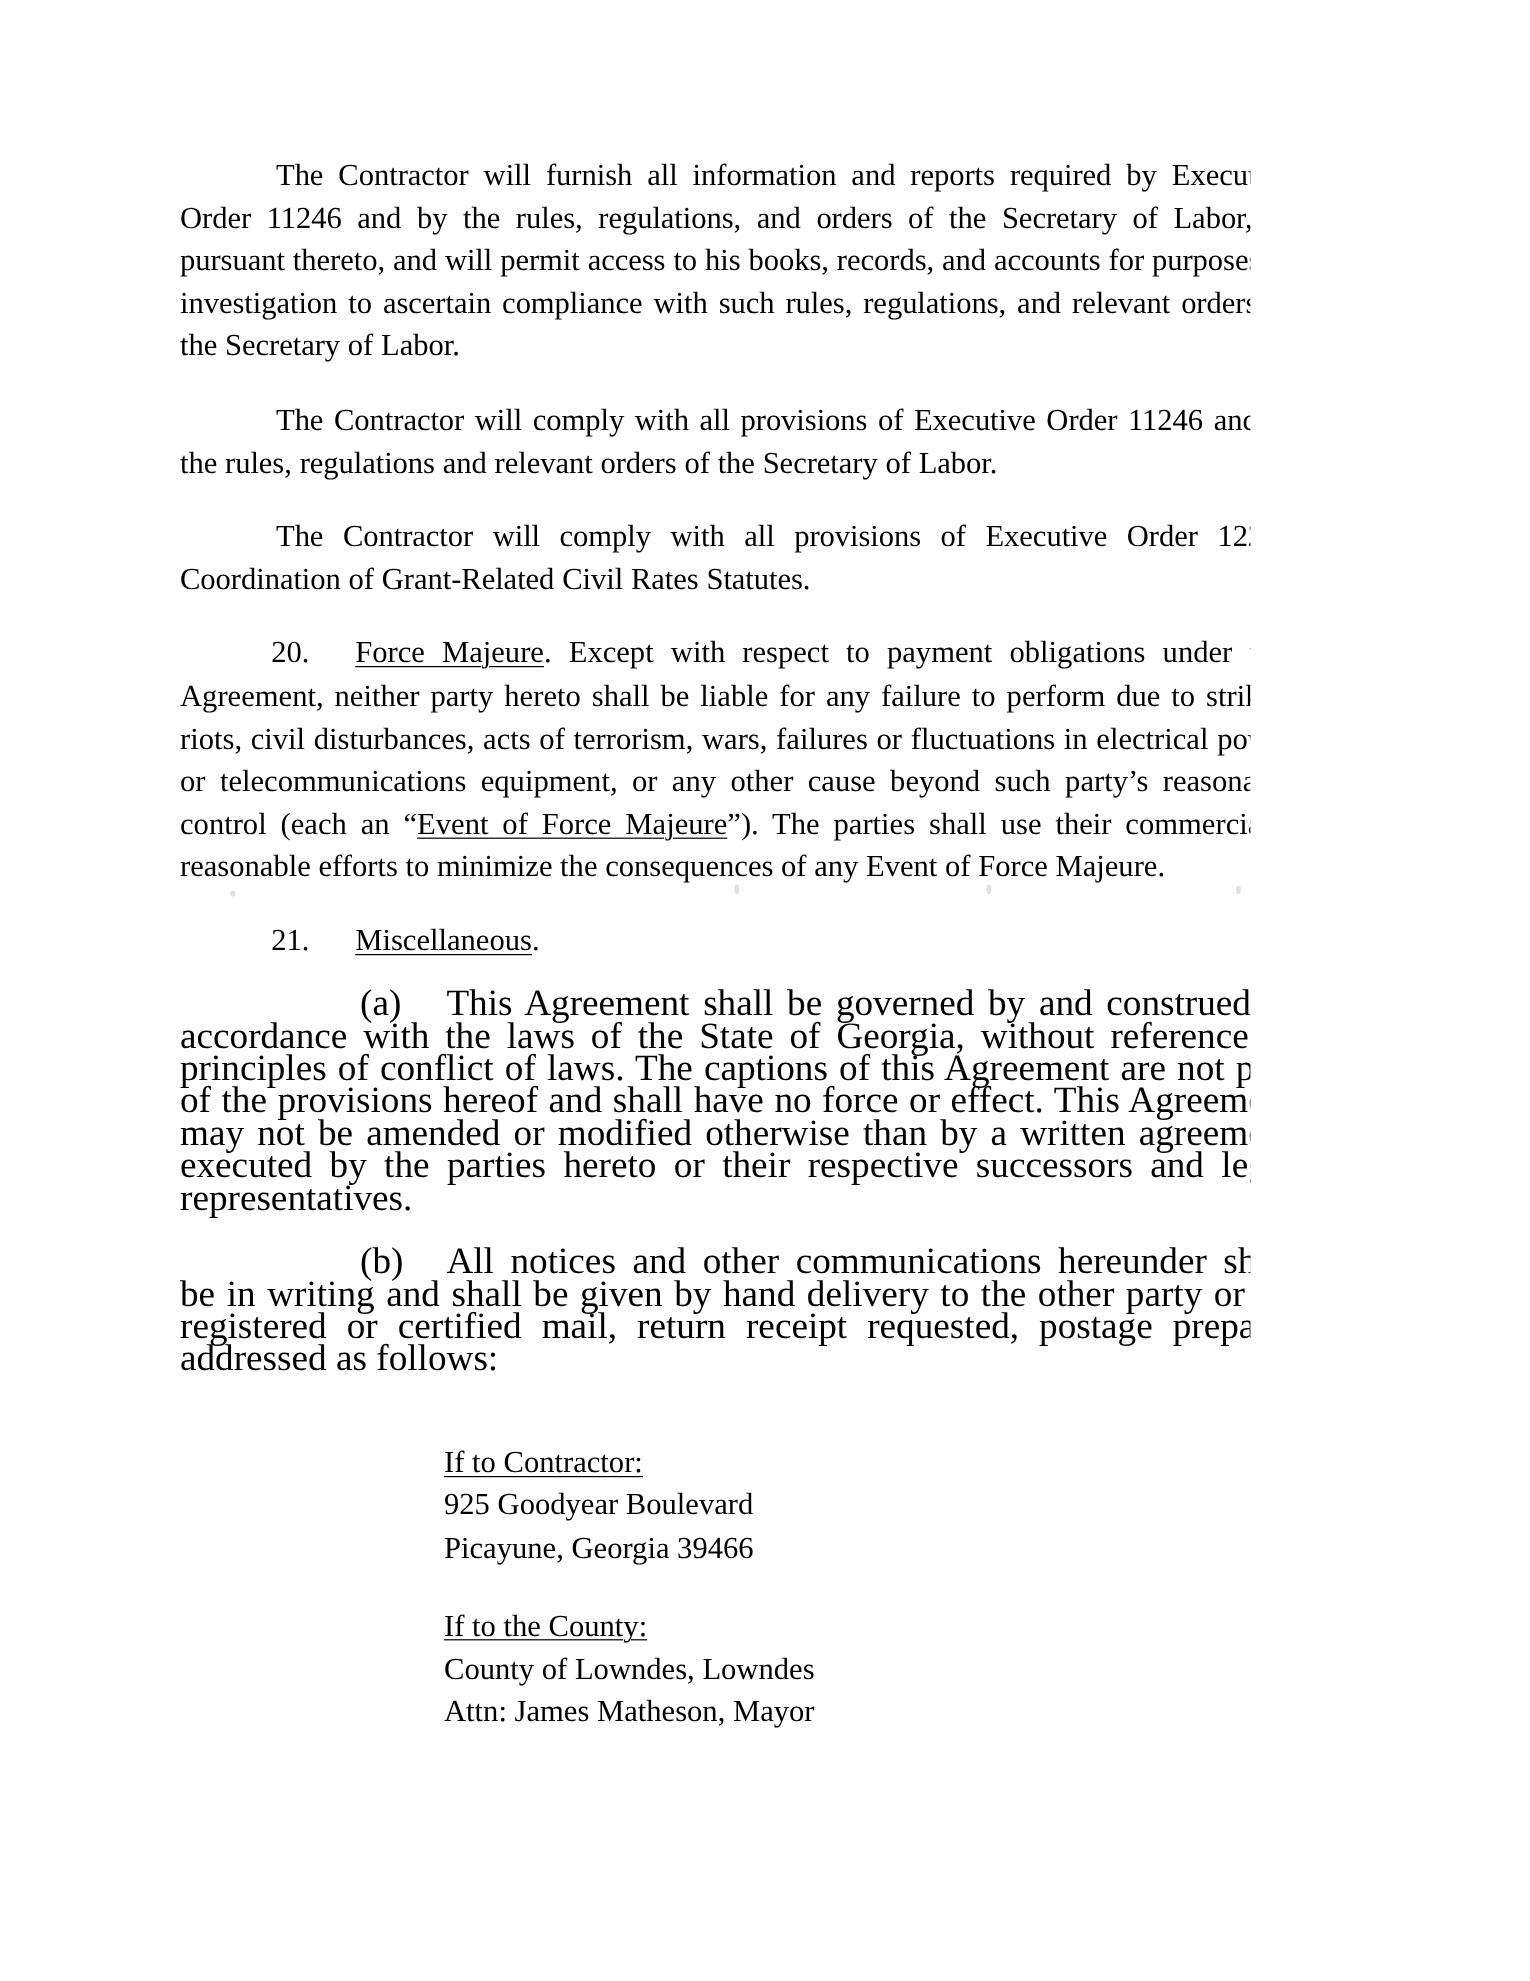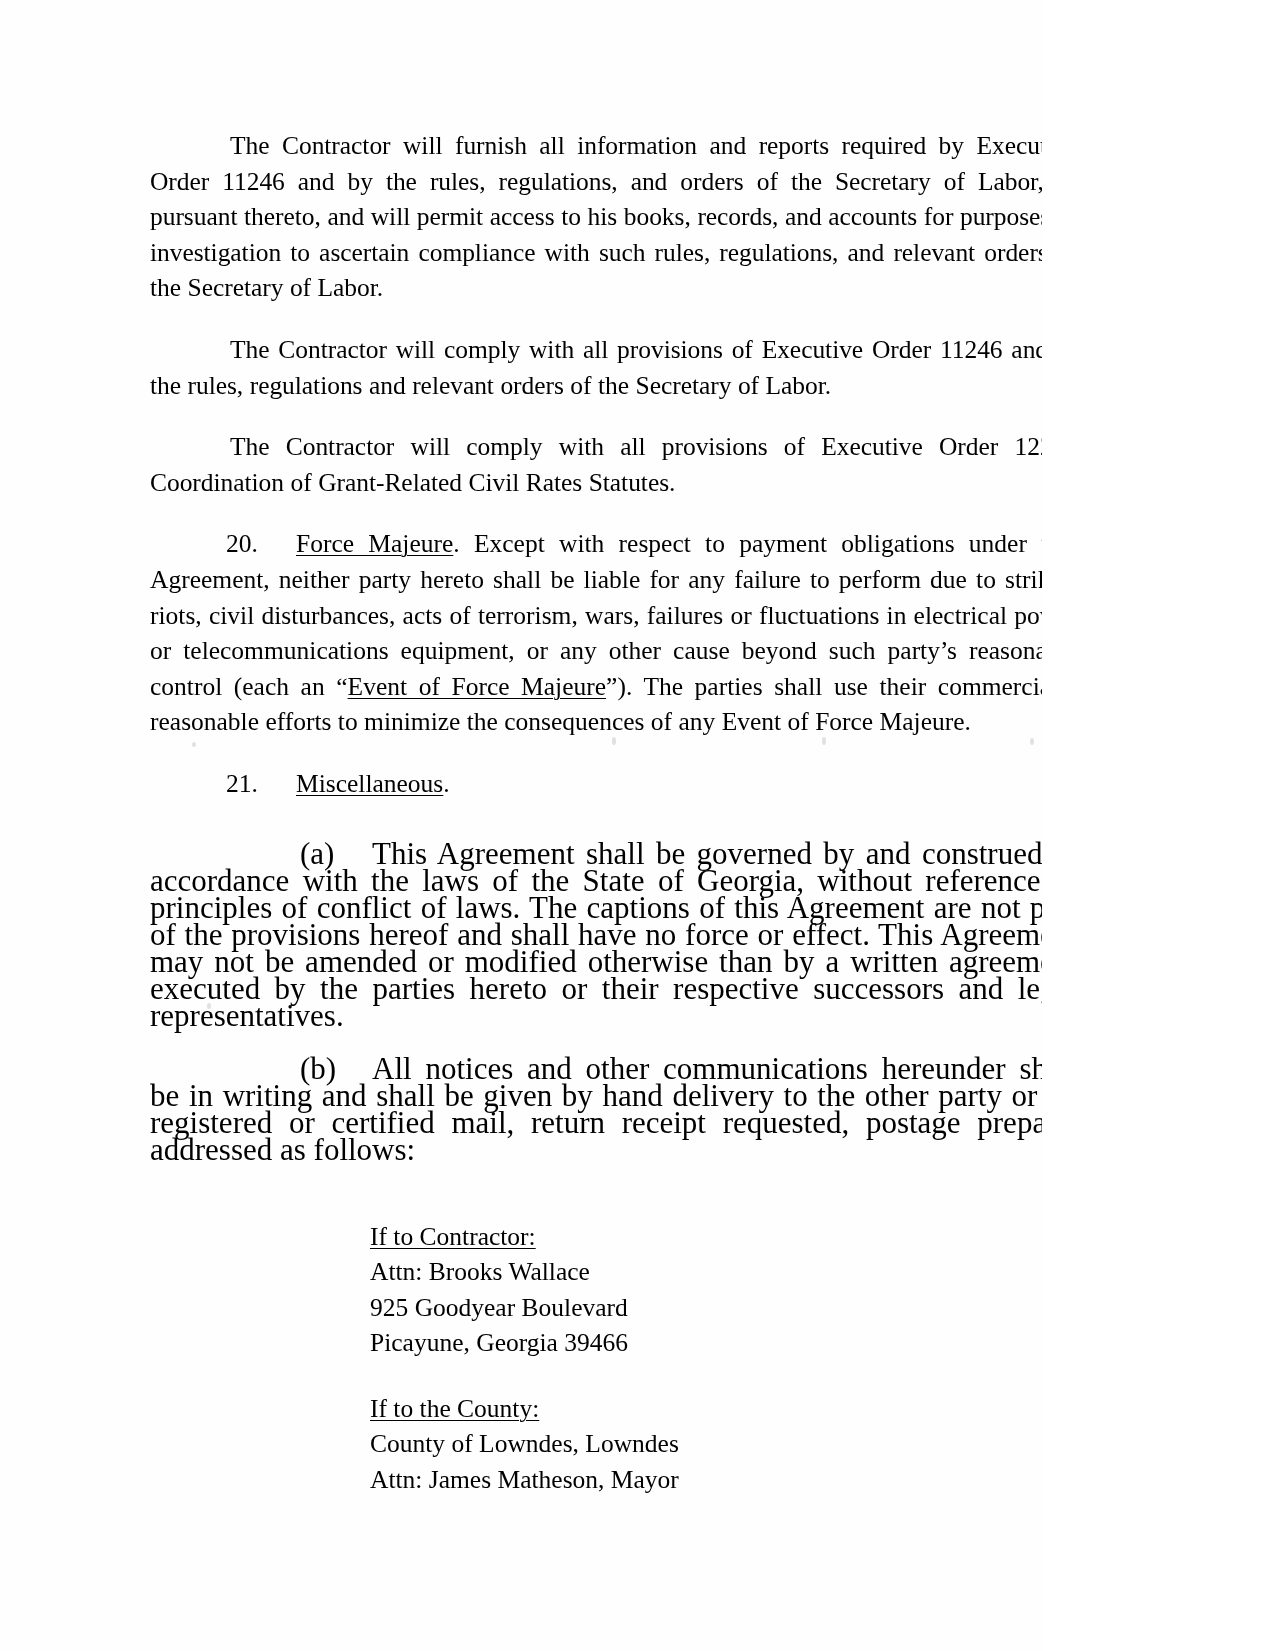--- a/index.html
+++ b/index.html
@@ -52,21 +52,21 @@
     display: inline-block;
     width: 70px;
   }
   .u {
     text-decoration: underline;
     text-decoration-thickness: 1.4px;
     text-underline-offset: 2.5px;
   }
   
   .heading-line {
-    margin: 0 0 38px 0;
+    margin: 0 0 20px 0;
     font-size: 25.5px;
     line-height: 35.6px;
     text-indent: 0;
   }
   
   p.sub-para {
     margin: 0 0 26px 0;
     font-size: 31px;
     line-height: 27px;
     text-align: justify;
@@ -144,21 +144,20 @@
     </p>
 
     <p class="sub-para">
       <span class="letter-indent"></span><span class="letter">(b)</span><span>All notices and other communications hereunder shall be in writing and shall be given by hand delivery to the other party or by registered or certified mail, return receipt requested, postage prepaid, addressed as follows:</span>
     </p>
 
     <div class="address-wrap">
 
       <div class="address-block">
         <span class="address-title u">If to Contractor:</span>
-        <span class="address-line">Attn: Brooks Wallace</span>
         <span class="address-line">925 Goodyear Boulevard</span>
         <span class="address-line">Picayune, Georgia 39466</span>
       </div>
 
       <div class="address-block">
         <span class="address-title u">If to the County:</span>
         <span class="address-line">County of Lowndes, Lowndes</span>
         <span class="address-line">Attn: James Matheson, Mayor</span>
 
       </div>

